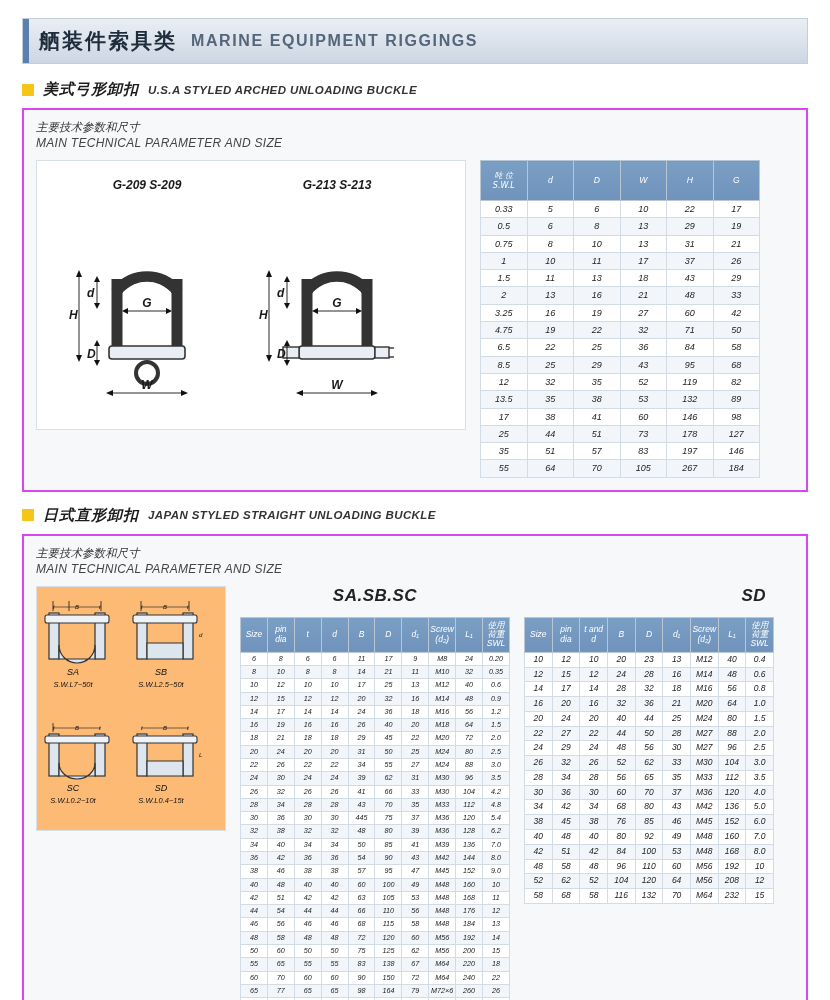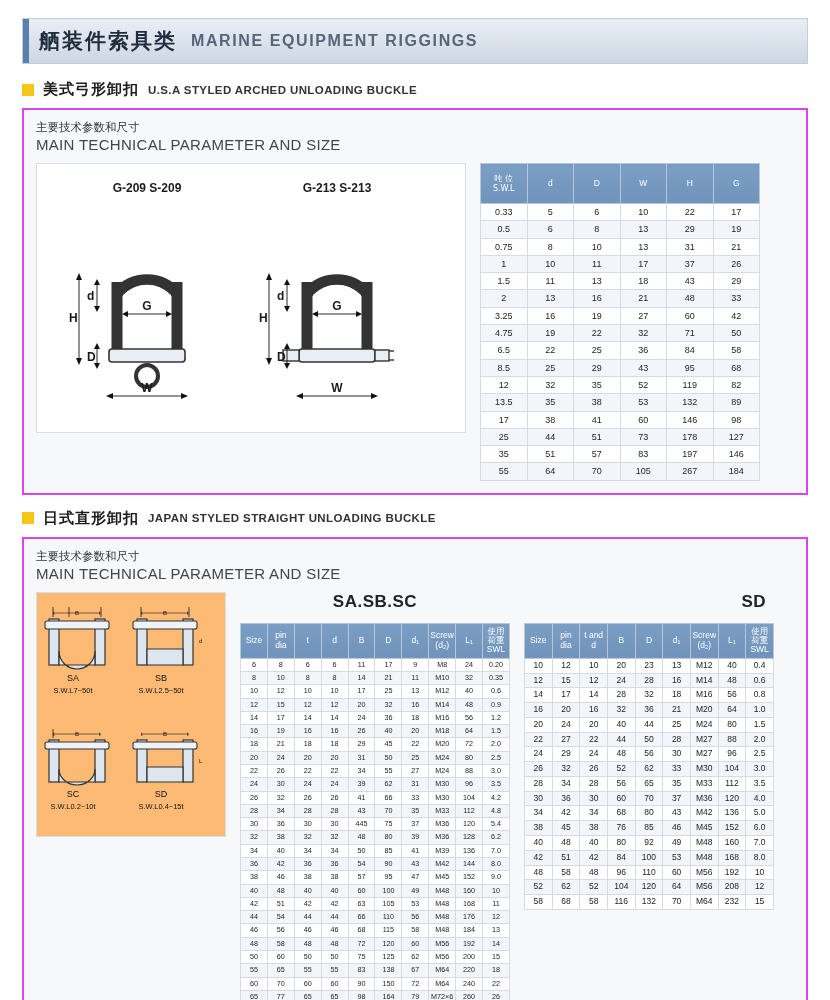--- a/index.html
+++ b/index.html
@@ -38,21 +38,21 @@
     font-size: 21px; font-weight: bold; letter-spacing: 2px;
     color: #1e2c3c;
   }
   .banner-en {
     margin-left: 14px;
     font-size: 16px; font-weight: bold; letter-spacing: 1.6px;
     color: #55657a;
   }
 
   
-  .section { margin-bottom: 14px; }
+  .section { margin-bottom: 14px; font-style: italic; }
   .sec-title {
     display: flex; align-items: center; gap: 9px;
     margin-bottom: 9px;
   }
   .sq { width: 12px; height: 12px; background: #f5c518; flex: none; }
   .sec-cn {
     font-family: "DejaVu Sans", sans-serif;
     font-size: 15px; font-weight: bold; color: #1c1c1c; letter-spacing: 1px;
   }
   .sec-en {
@@ -61,21 +61,21 @@
 
   .panel {
     border: 2px solid #d946ef;
     background: #f6f8fa;
     padding: 10px 12px 12px 12px;
   }
   .subtitle-cn {
     font-family: "DejaVu Sans", sans-serif;
     font-size: 11.5px; color: #333; margin-bottom: 1px;
   }
-  .subtitle-en { font-size: 15px; color: #444; letter-spacing: .3px; }
+  .subtitle-en { font-size: 12px; color: #444; letter-spacing: .3px; }
 
   .content-row { display: flex; gap: 14px; align-items: flex-start; margin-top: 10px; }
 
   .fig-box {
     background: #ffffff;
     border: 1px solid #d8dfe7;
     flex: none;
   }
   .fig1 { width: 430px; height: 270px; position: relative; }
 

